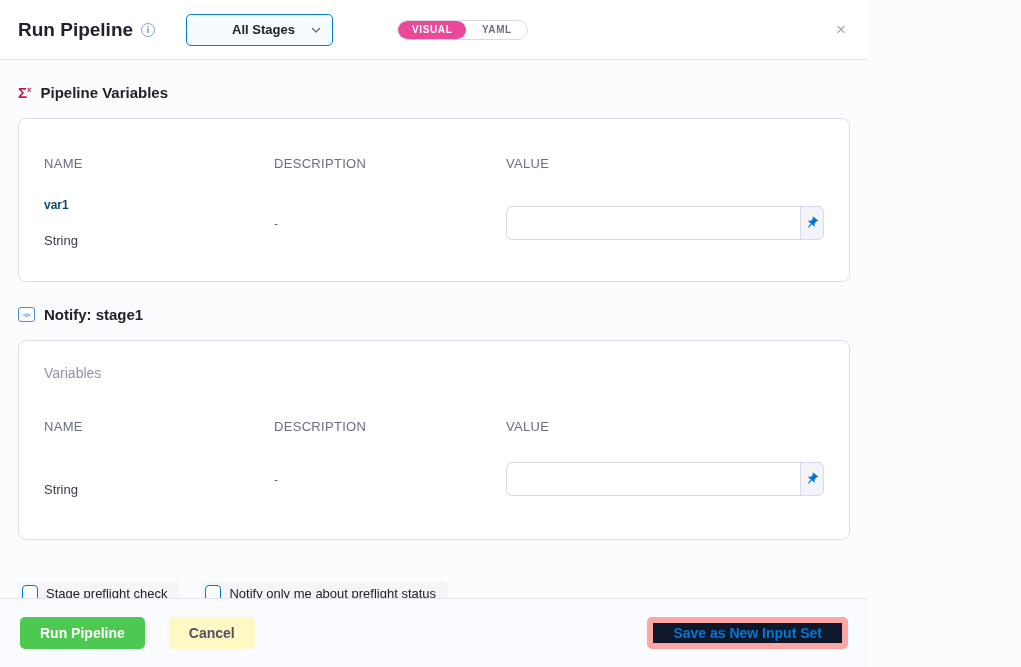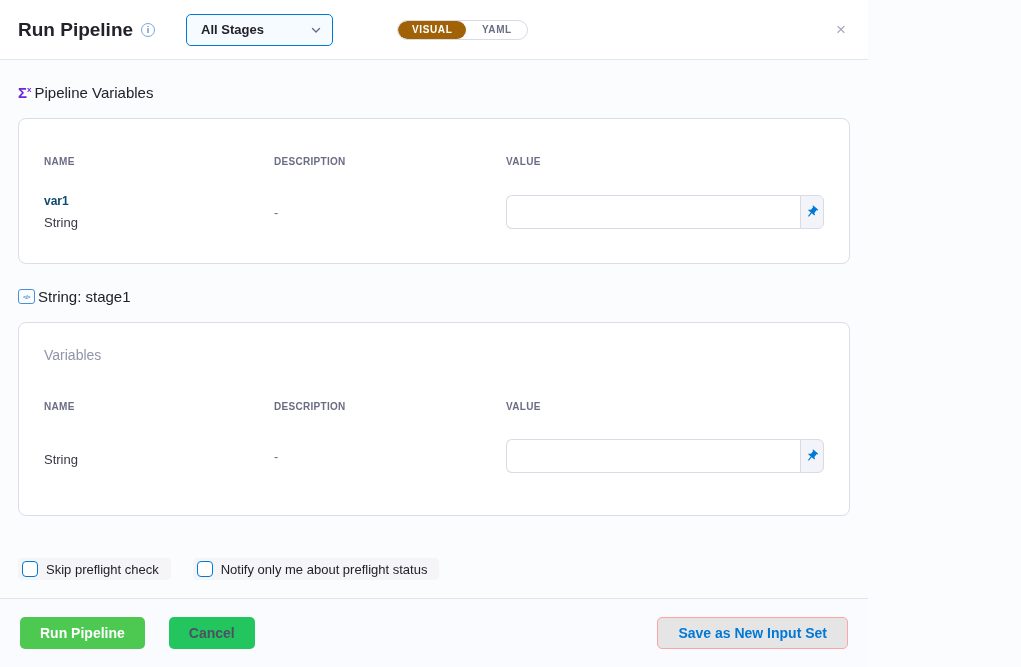--- a/index.html
+++ b/index.html
@@ -21,68 +21,68 @@
   .info-icon {
     width:14px; height:14px; border:1px solid #7ba6d8; border-radius:50%;
     display:inline-flex; align-items:center; justify-content:center;
     font-size:9px; color:#5d8cc2; margin-left:8px; font-weight:bold;
   }
   .stage-select {
     margin-left:31px; width:147px; height:32px;
     border:1px solid #0278d5; border-radius:5px; background:#f6fbff;
     display:flex; align-items:center; padding:0 10px 0 14px; cursor:pointer;
   }
-  .stage-select .val { font-size:13px; font-weight:bold; color:#22222a; flex:1; }
+  .stage-select .val { font-size:13px; font-weight:bold; color:#22222a; flex:1;margin-left:31px; }
   .chev { width:12px; height:12px; }
   .view-toggle {
     margin-left:64px; height:20px; border:1px solid #d9dae5; border-radius:11px;
     display:flex; overflow:hidden; background:#ffffff;
   }
   .seg {
     min-width:61px; padding:0 14px; display:flex; align-items:center; justify-content:center;
     font-size:10px; font-weight:bold; letter-spacing:0.6px; color:#6b6d85; cursor:pointer;
   }
-  .seg.active { background:#a16207; color:#ffffff; border-radius:10px; }
+  .seg.active { background:#ec4899; color:#ffffff; border-radius:10px; }
   .close-btn {
     margin-left:auto; background:none; border:none; font-size:17px; color:#a6a7bb;
     cursor:pointer; line-height:1; padding:4px; font-family:"Liberation Sans", sans-serif;
   }
 
   
   .bod { flex:1; padding:0 18px; overflow:hidden; }
   .section-heading { display:flex; align-items:center; margin-top:24px; }
-  .section-heading .txt { font-size:15px; font-weight:normal; color:#22222a; margin-left:3px; }
-  .sigma-icon { color:#6d28d9; font-size:15px; font-weight:bold; line-height:1; }
+  .section-heading .txt { font-size:15px; font-weight:bold; color:#22222a; margin-left:9px; }
+  .sigma-icon { color:#be185d; font-size:15px; font-weight:bold; line-height:1; }
   .sigma-icon sup { font-size:8px; font-weight:bold; }
   .stage-icon {
     width:17px; height:15px; border:1.4px solid #4a90d9; border-radius:3px;
     display:inline-flex; align-items:center; justify-content:center;
     font-size:6px; color:#4a90d9; font-weight:bold; letter-spacing:-0.5px;
   }
 
   .card {
     background:#ffffff; border:1px solid #dcdde8; border-radius:8px;
     margin-top:17px; padding:0 25px;
   }
   .card-title { font-size:14px; color:#9293ab; padding-top:24px; }
 
   .tbl-head {
     display:grid; grid-template-columns:230px 232px 1fr;
-    font-size:10px; font-weight:bold; letter-spacing:0.3px; color:#6b6d85;
+    font-size:13px; font-weight:normal; letter-spacing:0.3px; color:#6b6d85;
   }
   .card1 .tbl-head { padding-top:37px; }
   .card2 .tbl-head { padding-top:38px; }
   .tbl-row {
     display:grid; grid-template-columns:230px 232px 1fr; align-items:center;
     margin-top:27px;
   }
   .card1 .tbl-row { padding-bottom:33px; }
   .card2 .tbl-row { padding-bottom:42px; }
   .var-name { font-size:12px; font-weight:bold; color:#0c4a6e; }
-  .var-type { font-size:13px; color:#383946; margin-top:7px; }
+  .var-type { font-size:13px; color:#383946; margin-top:21px; }
   .var-desc { font-size:13px; color:#6b6d85; }
   .value-group { display:flex; max-width:406px; height:34px; }
   .value-input {
     flex:1; height:34px; border:1px solid #d9dae5; border-right:none;
     border-radius:6px 0 0 6px; background:#ffffff; padding:0 10px;
     font-size:13px; font-family:"Liberation Sans", sans-serif; color:#22222a; outline:none;
   }
   .pin-btn {
     width:24px; height:34px; border:1px solid #d9dae5; border-radius:0 6px 6px 0;
     background:#f3f4f9; display:flex; align-items:center; justify-content:center; cursor:pointer;
@@ -106,22 +106,22 @@
   .ftr {
     height:69px; border-top:1px solid #e3e4ec; background:#fafbfe;
     display:flex; align-items:center; padding:0 20px; flex-shrink:0;
   }
   .btn {
     height:32px; border-radius:5px; font-size:14px; font-weight:bold;
     font-family:"Liberation Sans", sans-serif; cursor:pointer; border:none;
     padding:0 20px; display:inline-flex; align-items:center; justify-content:center;
   }
   .btn-run { background:#4dc952; color:#ffffff; }
-  .btn-cancel { background:#22c55e; color:#4f5162; margin-left:24px; }
-  .btn-save { background:#e5e5e5; color:#0278d5; border:1px solid #fca5a5; margin-left:auto; }
+  .btn-cancel { background:#fef9c3; color:#4f5162; margin-left:24px; }
+  .btn-save { background:#0f172a; color:#0278d5; border:6px solid #fca5a5; margin-left:auto; }
 </style>
 </head>
 <body>
 
 <div class="modal">
 
   <div class="hdr">
     <span class="hdr-title">Run Pipeline</span>
     <span class="info-icon">i</span>
 
@@ -165,21 +165,21 @@
             <svg width="14" height="14" viewBox="0 0 24 24">
               <path fill="#0278d5" d="M16,9V4h1c0.55,0,1-0.45,1-1s-0.45-1-1-1H7C6.45,2,6,2.45,6,3s0.45,1,1,1h1v5c0,1.66-1.34,3-3,3v2h5.97v7l1,1l1-1v-7H19v-2C17.34,12,16,10.66,16,9z"></path>
             </svg>
           </div>
         </div>
       </div>
     </div>
 
     <div class="section-heading">
       <span class="stage-icon">&lt;/&gt;</span>
-      <span class="txt">String: stage1</span>
+      <span class="txt">Notify: stage1</span>
     </div>
 
     <div class="card card2">
       <div class="card-title">Variables</div>
       <div class="tbl-head">
         <span>NAME</span>
         <span>DESCRIPTION</span>
         <span>VALUE</span>
       </div>
       <div class="tbl-row">
@@ -194,21 +194,21 @@
               <path fill="#0278d5" d="M16,9V4h1c0.55,0,1-0.45,1-1s-0.45-1-1-1H7C6.45,2,6,2.45,6,3s0.45,1,1,1h1v5c0,1.66-1.34,3-3,3v2h5.97v7l1,1l1-1v-7H19v-2C17.34,12,16,10.66,16,9z"></path>
             </svg>
           </div>
         </div>
       </div>
     </div>
 
     <div class="options">
       <div class="chk-group">
         <span class="chk-box"></span>
-        <span class="chk-label">Skip preflight check</span>
+        <span class="chk-label">Stage preflight check</span>
       </div>
       <div class="chk-group">
         <span class="chk-box"></span>
         <span class="chk-label">Notify only me about preflight status</span>
       </div>
     </div>
 
   </div>
 
   <div class="ftr">

